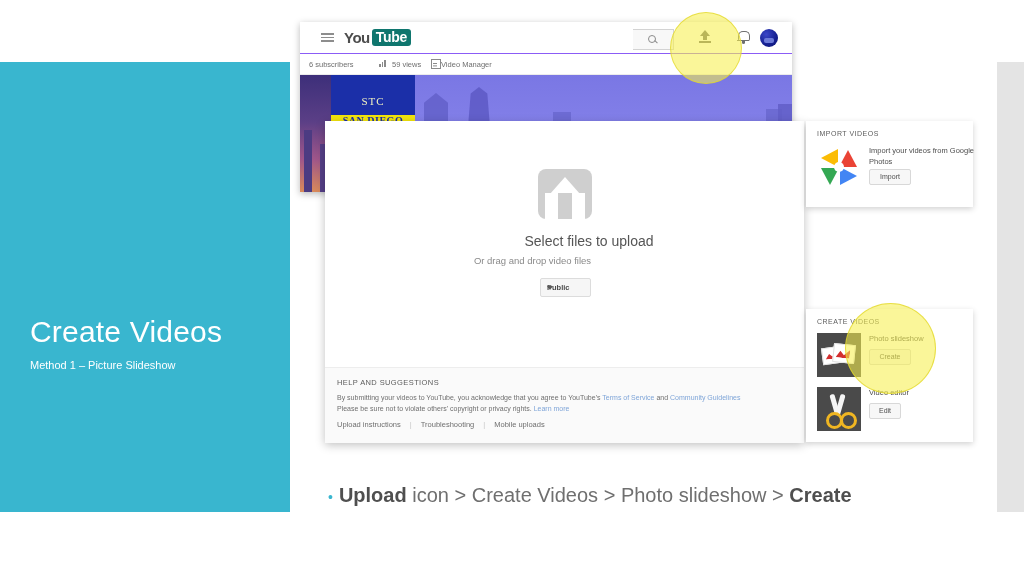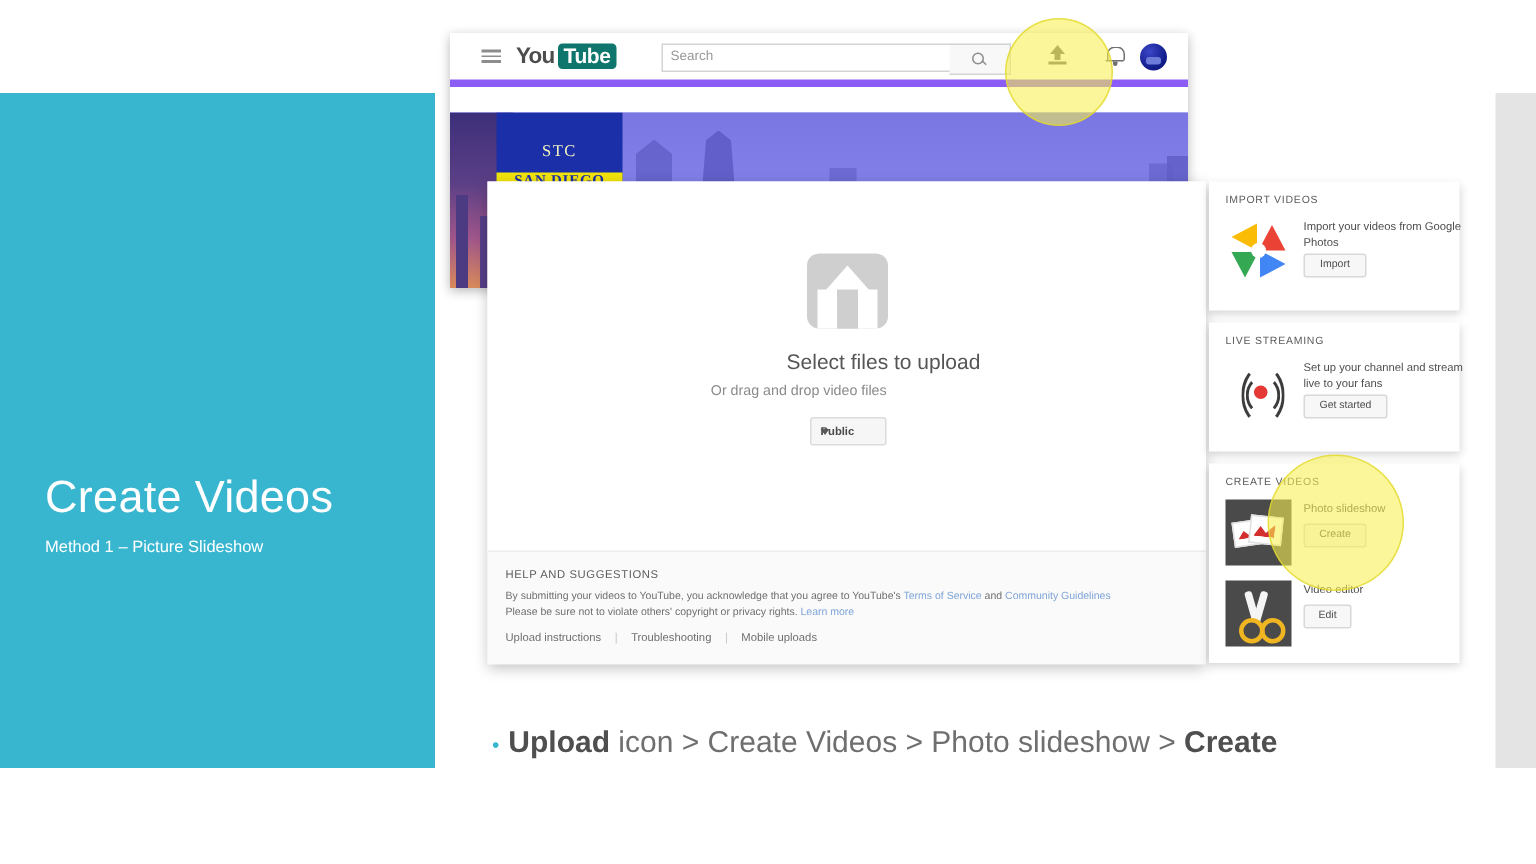--- a/index.html
+++ b/index.html
@@ -175,42 +175,50 @@
           <i></i>
           <i></i>
           <i></i>
         </div>
 
       <div class="yt-logo">
         <span class="you">You</span>
         <span class="tube">Tube</span>
       </div>
 
-      <div class="yt-search">
-        <span>Search</span>
-      </div>
       <div class="yt-searchbtn">
         <span class="mag"></span>
       </div>
 
       <div class="upload-btn">
         <span class="arw"></span>
           <span class="stm"></span>
           <span class="bar"></span>
       </div>
 
       <div class="bell">
         <span class="body"></span>
           <span class="base"></span>
           <span class="clap"></span>
       </div>
 
       <div class="avatar"></div>
     </div>
 
+    <div class="yt-substrip">
+      <div class="sub-item sub-subs">6 subscribers</div>
+      <div class="bars-ico">
+          <i></i>
+          <i></i>
+          <i></i>
+        </div>
+      <div class="sub-item sub-views">59 views</div>
+      <div class="vm-ico"></div>
+      <div class="sub-item sub-vm">Video Manager</div>
+    </div>
 
     <div class="yt-banner">
       <div class="sky"></div>
       <div class="bldg t1"></div>
         <div class="bldg t2"></div>
         <div class="bldg t3"></div>
       <div class="bldg t4"></div>
         <div class="bldg t5"></div>
       <div class="left-photo"></div>
       <div class="stc-box">
@@ -268,36 +276,20 @@
                 <span class="pw d"></span>
               <span class="pw-ctr"></span>
             </div>
           </div>
           <div class="rtxt">Import your videos from Google Photos</div>
           <div class="minibtn" style="left:52px;top:24px;width:40px;">Import</div>
         </div>
       </div>
     </div>
 
-    <div class="card c2">
-      <div class="card-head">LIVE STREAMING</div>
-      <div class="card-body">
-        <div class="row">
-          <div class="thumb">
-            <div class="live-ico">
-              <span class="arc a1"></span>
-                <span class="arc a2"></span>
-                <span class="dot"></span>
-            </div>
-          </div>
-          <div class="rtxt">Set up your channel and stream live to your fans</div>
-          <div class="minibtn" style="left:52px;top:24px;width:54px;">Get started</div>
-        </div>
-      </div>
-    </div>
 
     <div class="card c3">
       <div class="card-head">CREATE VIDEOS</div>
       <div class="card-body">
         <div class="row">
           <div class="thumb">
             <div class="slide-ico">
               <span class="ph ph1"></span>
                 <span class="m1"></span>
               <span class="ph ph2"></span>

